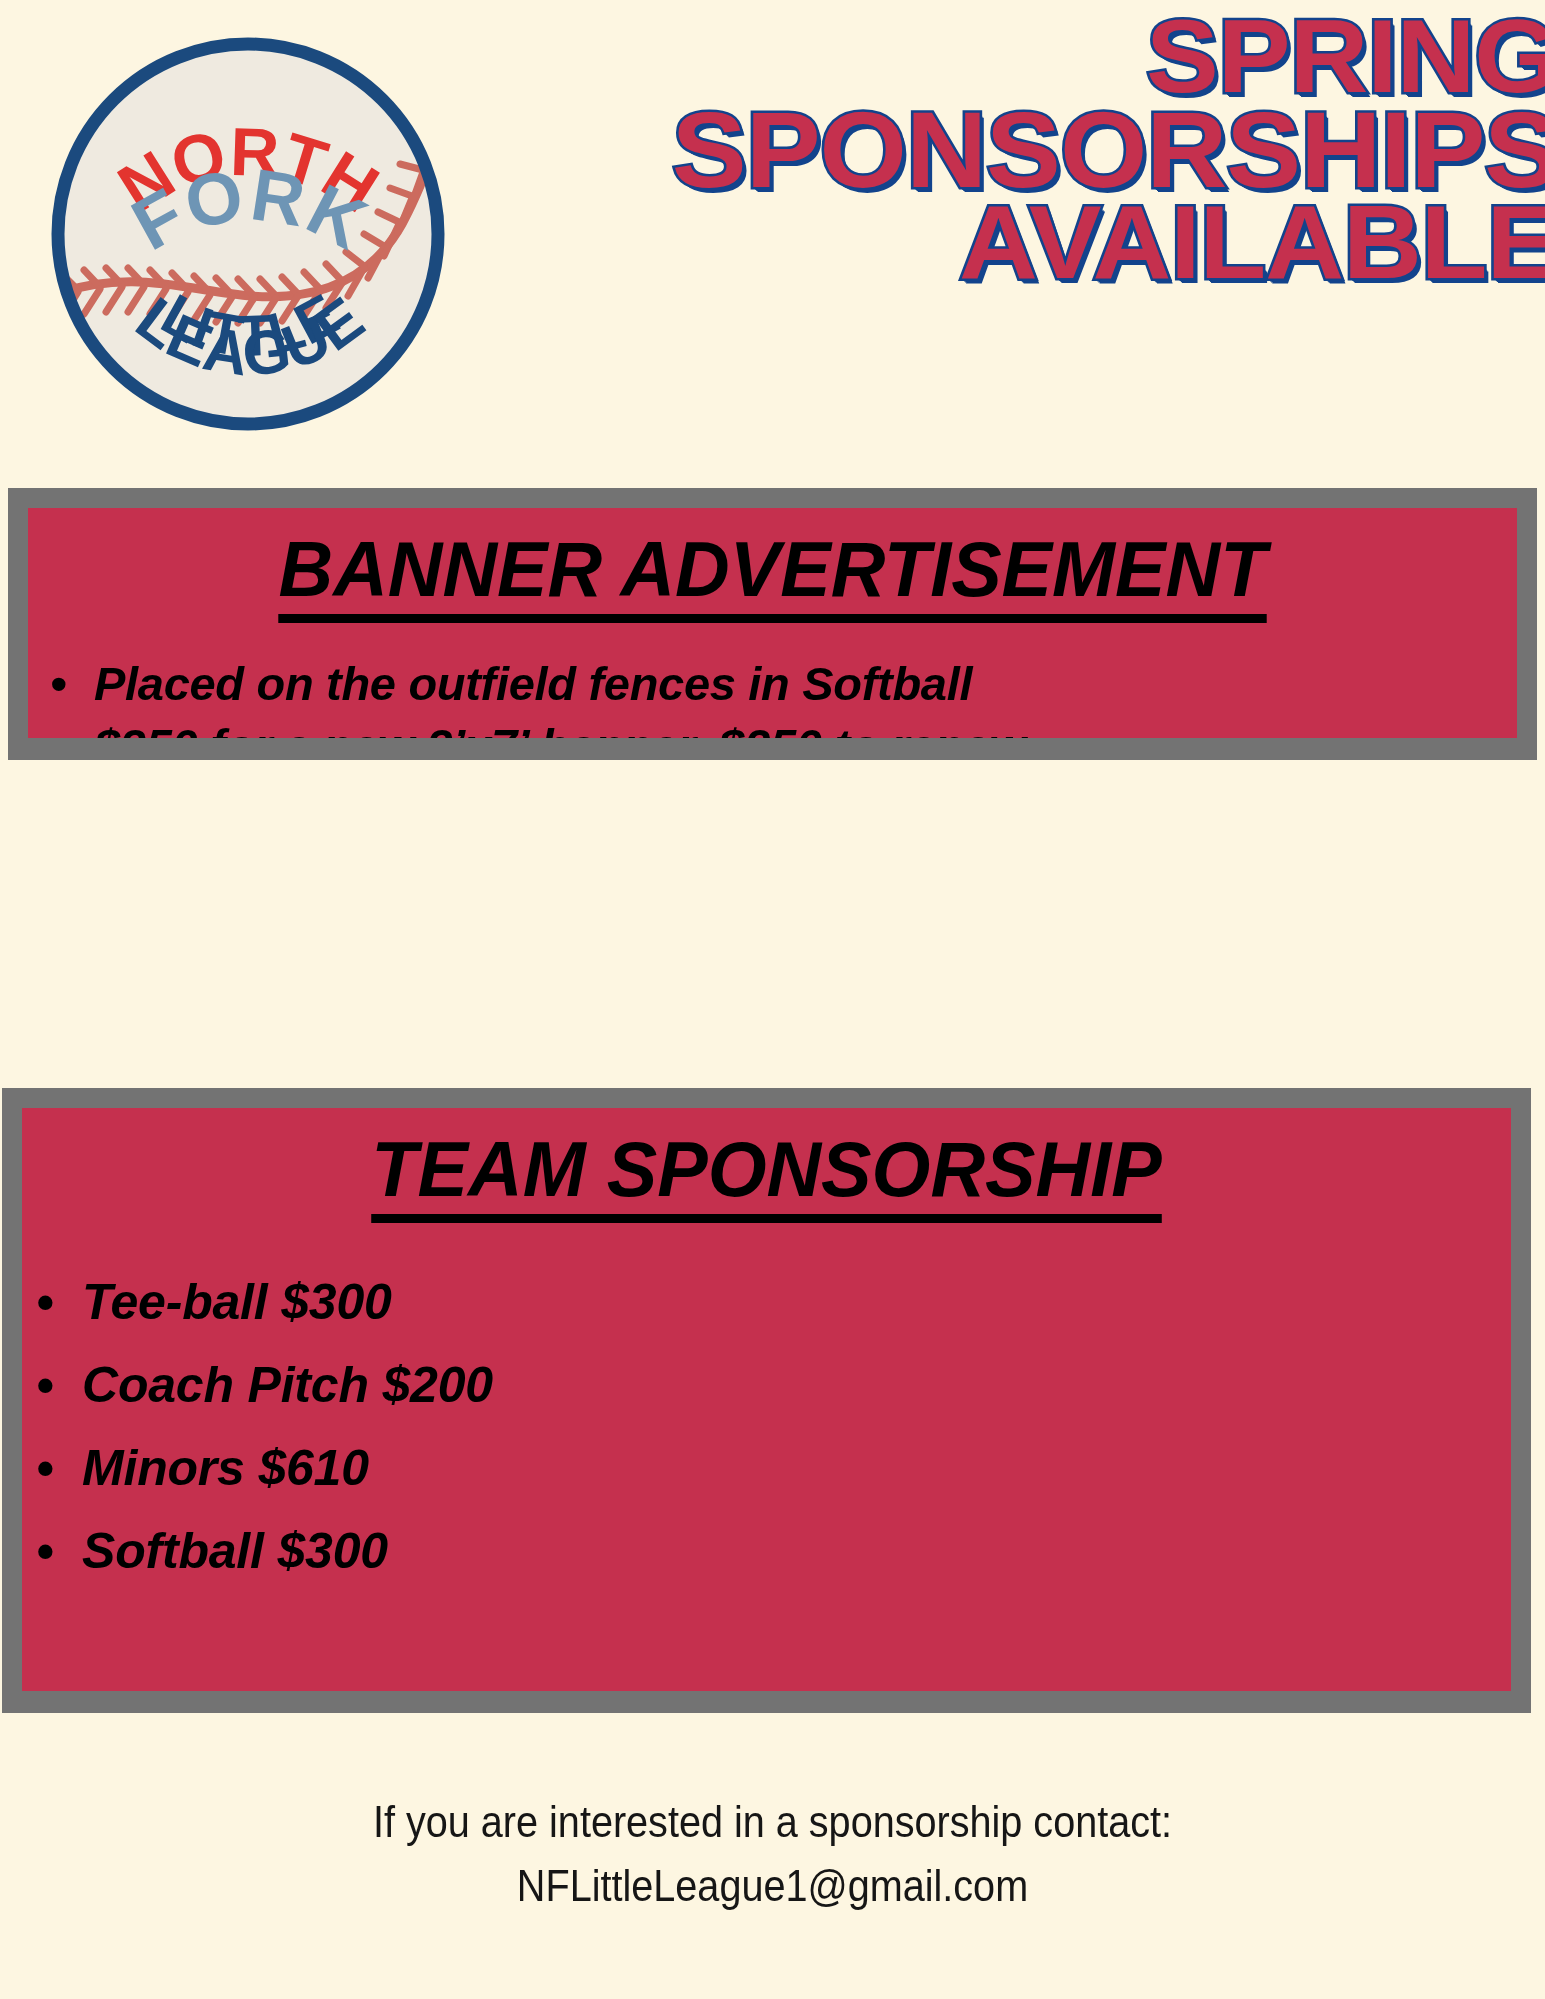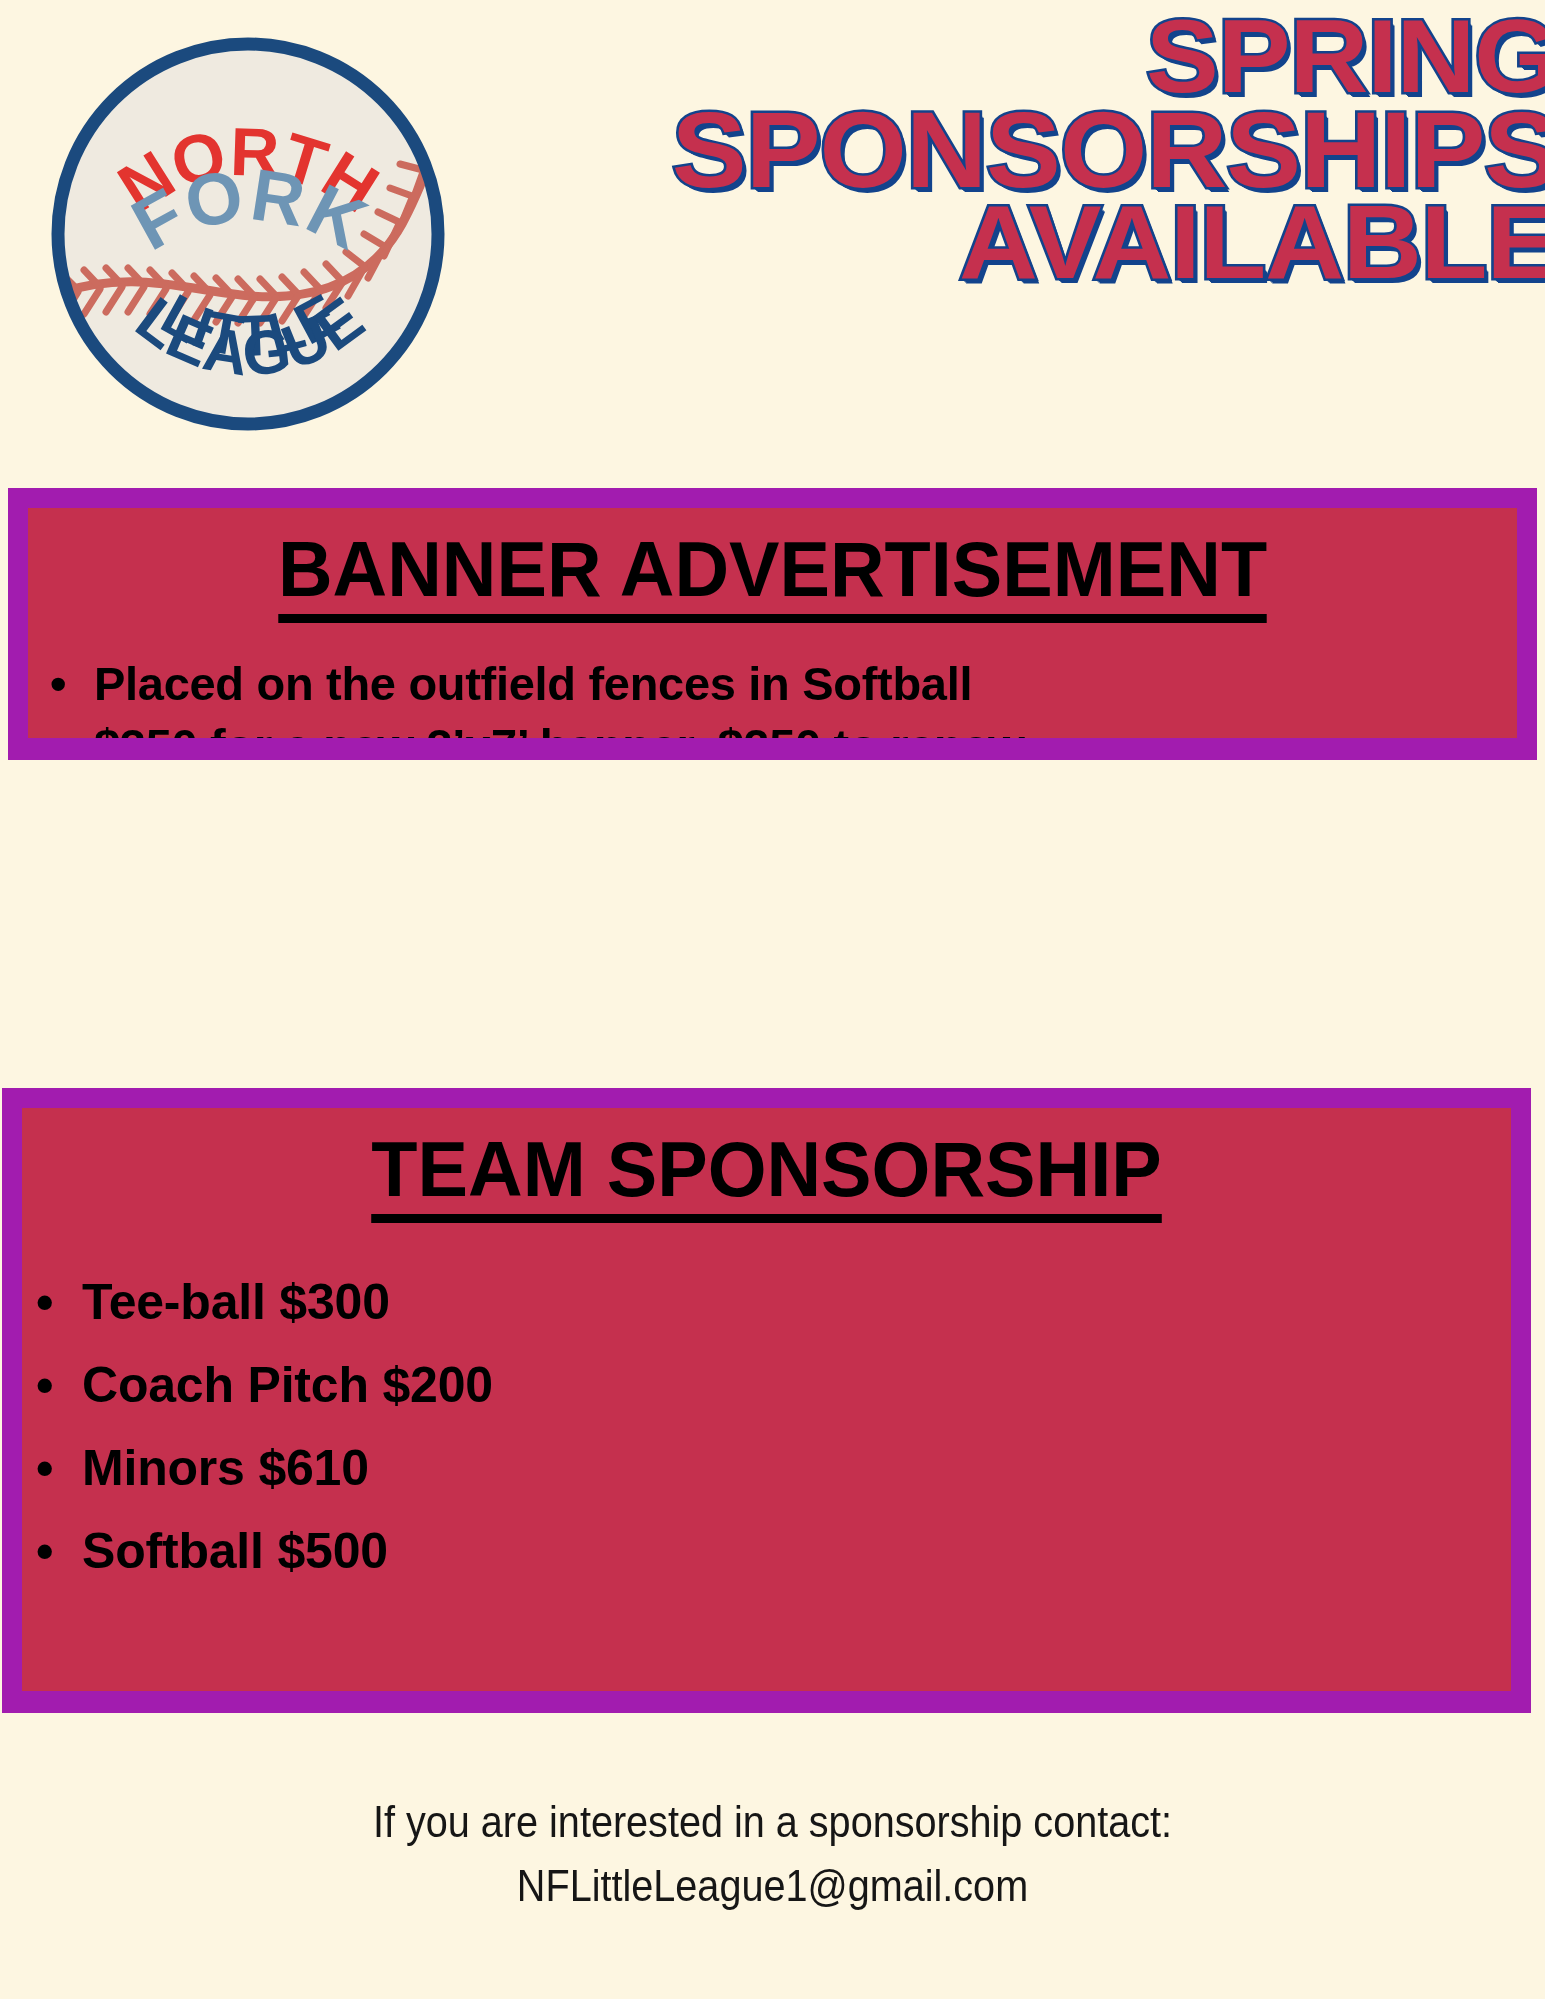--- a/index.html
+++ b/index.html
@@ -58,22 +58,23 @@
     transform-origin: center;
     white-space: nowrap;
   }
   .headline-line.l1 { font-size: 104px; }
   .headline-line.l2 { font-size: 107px; }
   .headline-line.l3 { font-size: 104px; }
 
   
   .panel {
     position: absolute;
-    background: #a21caf;
+    background: #737373;
     box-sizing: border-box;
+    font-style: italic;
   }
   .panel-inner {
     width: 100%;
     height: 100%;
     background: #C5304E;
     box-sizing: border-box;
     overflow: hidden;
   }
   #panel-banner {
     left: 8px;
@@ -267,21 +268,21 @@
 
   <div id="panel-team" class="panel">
     <div class="panel-inner">
       <div class="panel-heading">
         <span class="u">TEAM SPONSORSHIP</span>
       </div>
       <ul class="bullets" id="team-bullets">
         <li>Tee-ball $300</li>
         <li>Coach Pitch $200</li>
         <li>Minors $610</li>
-        <li>Softball $500</li>
+        <li>Softball $300</li>
       </ul>
     </div>
   </div>
 
   <div id="footer">
     <span class="fline">If you are interested in a sponsorship contact:</span>
     <span class="fline">NFLittleLeague1@gmail.com</span>
   </div>
 
 </div>

